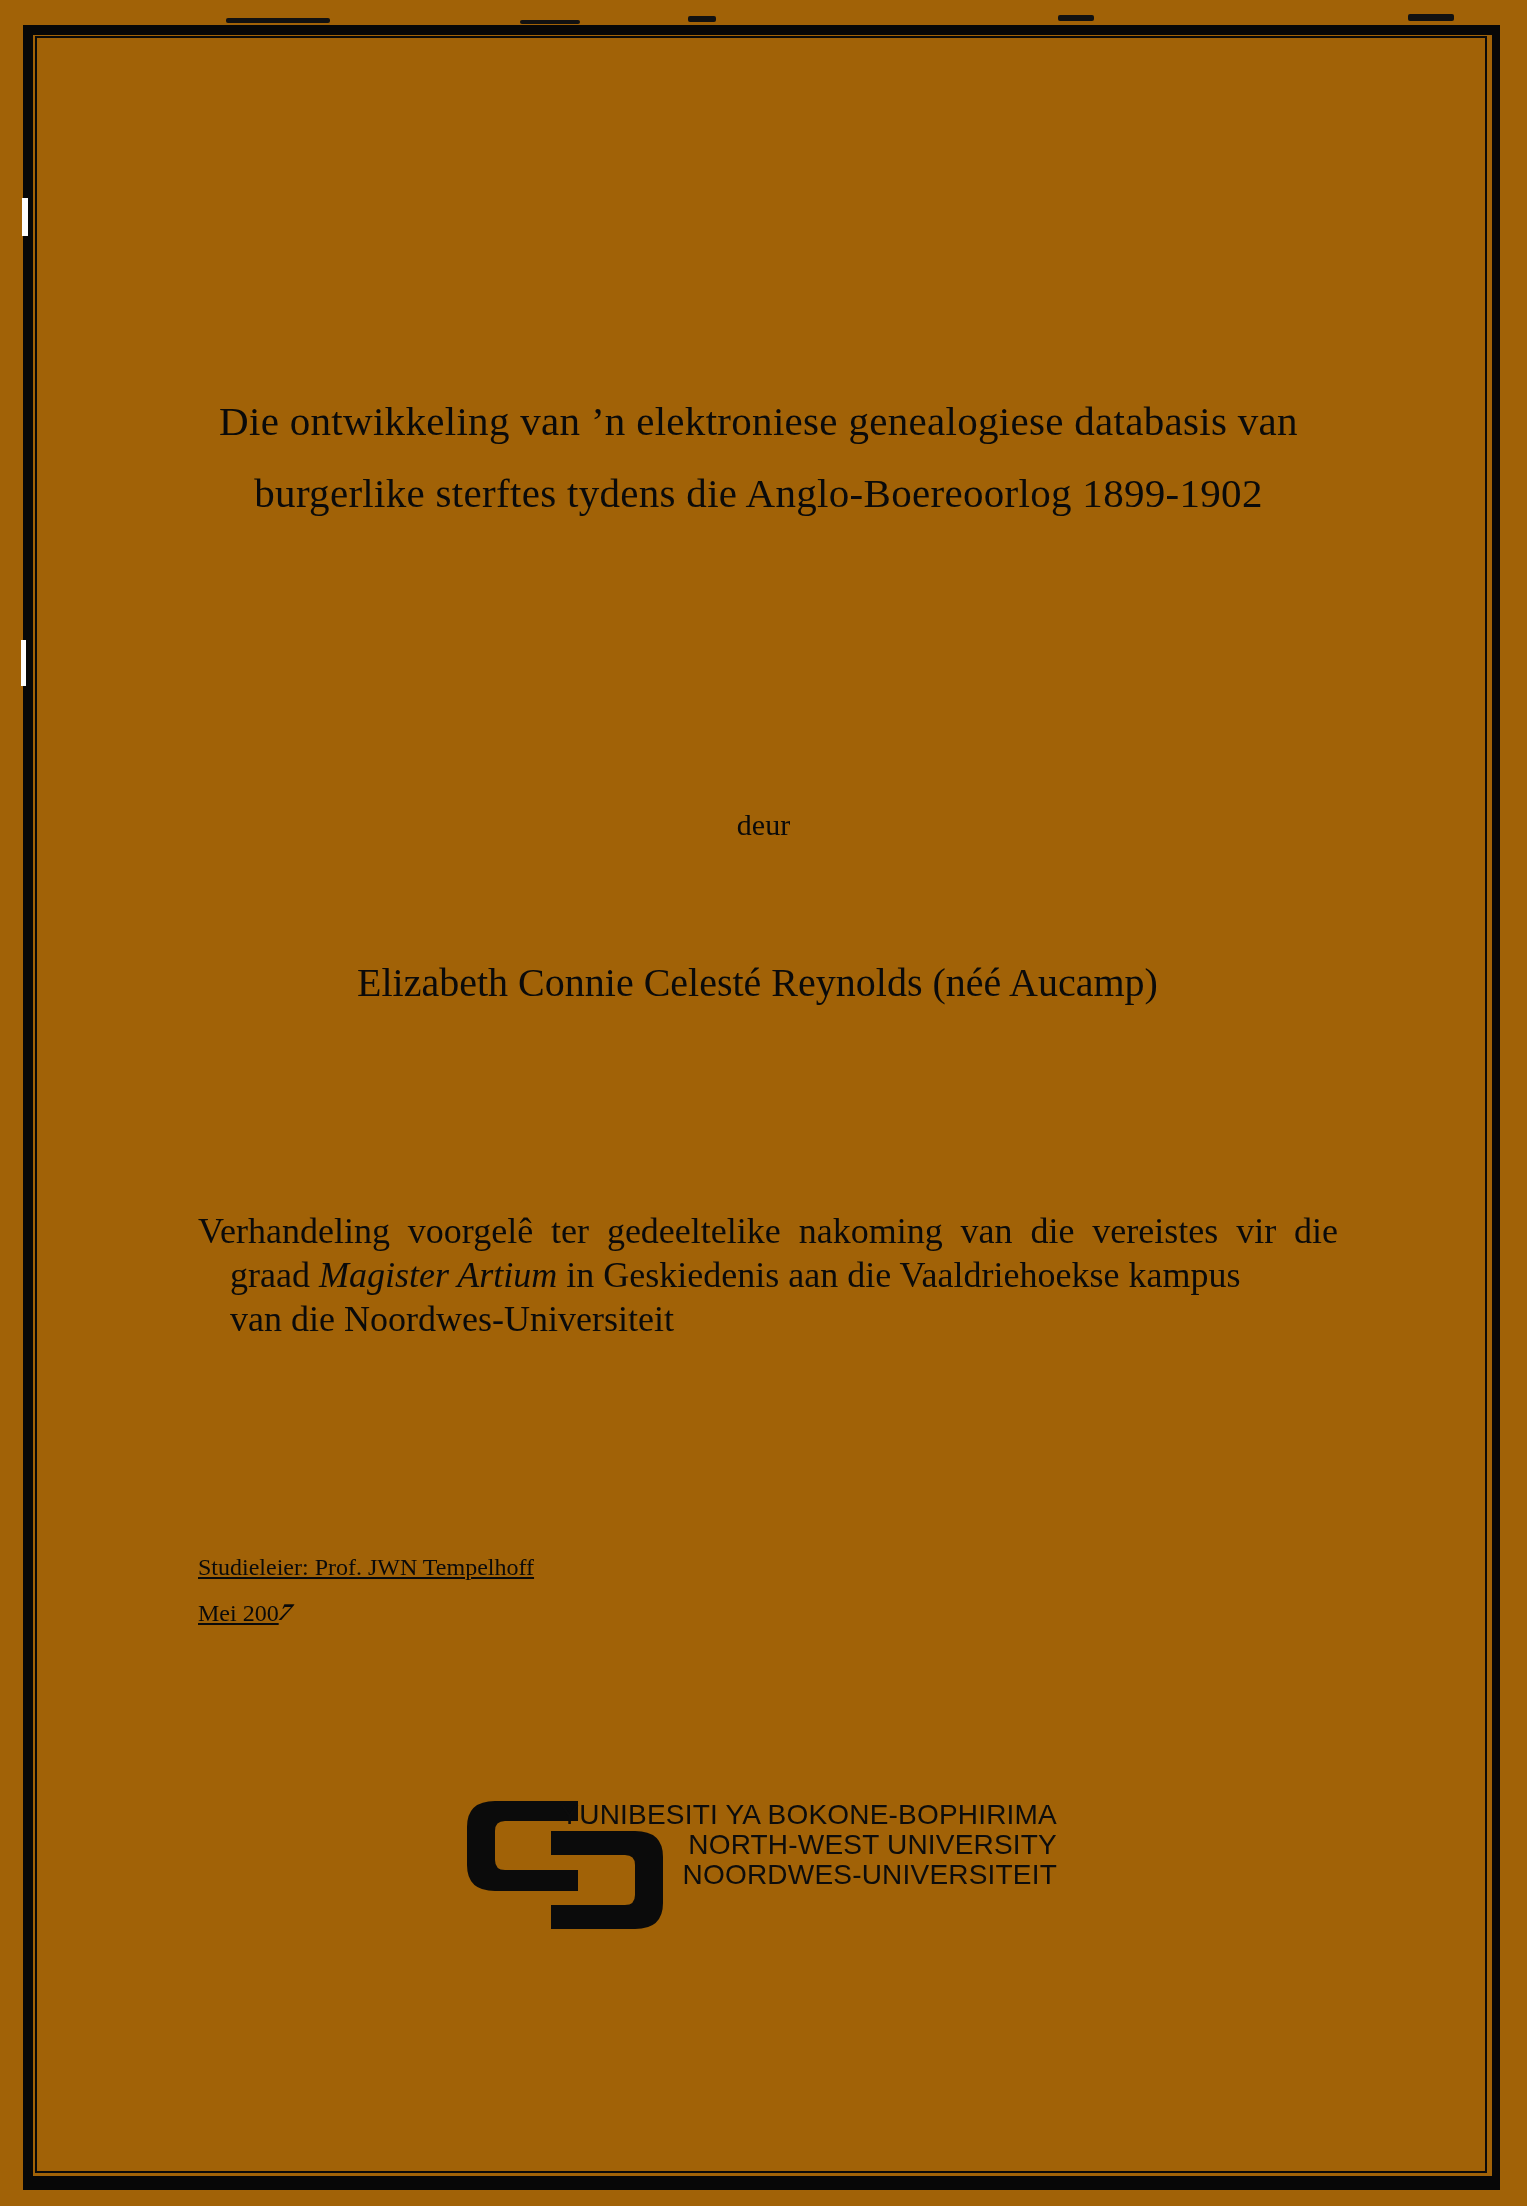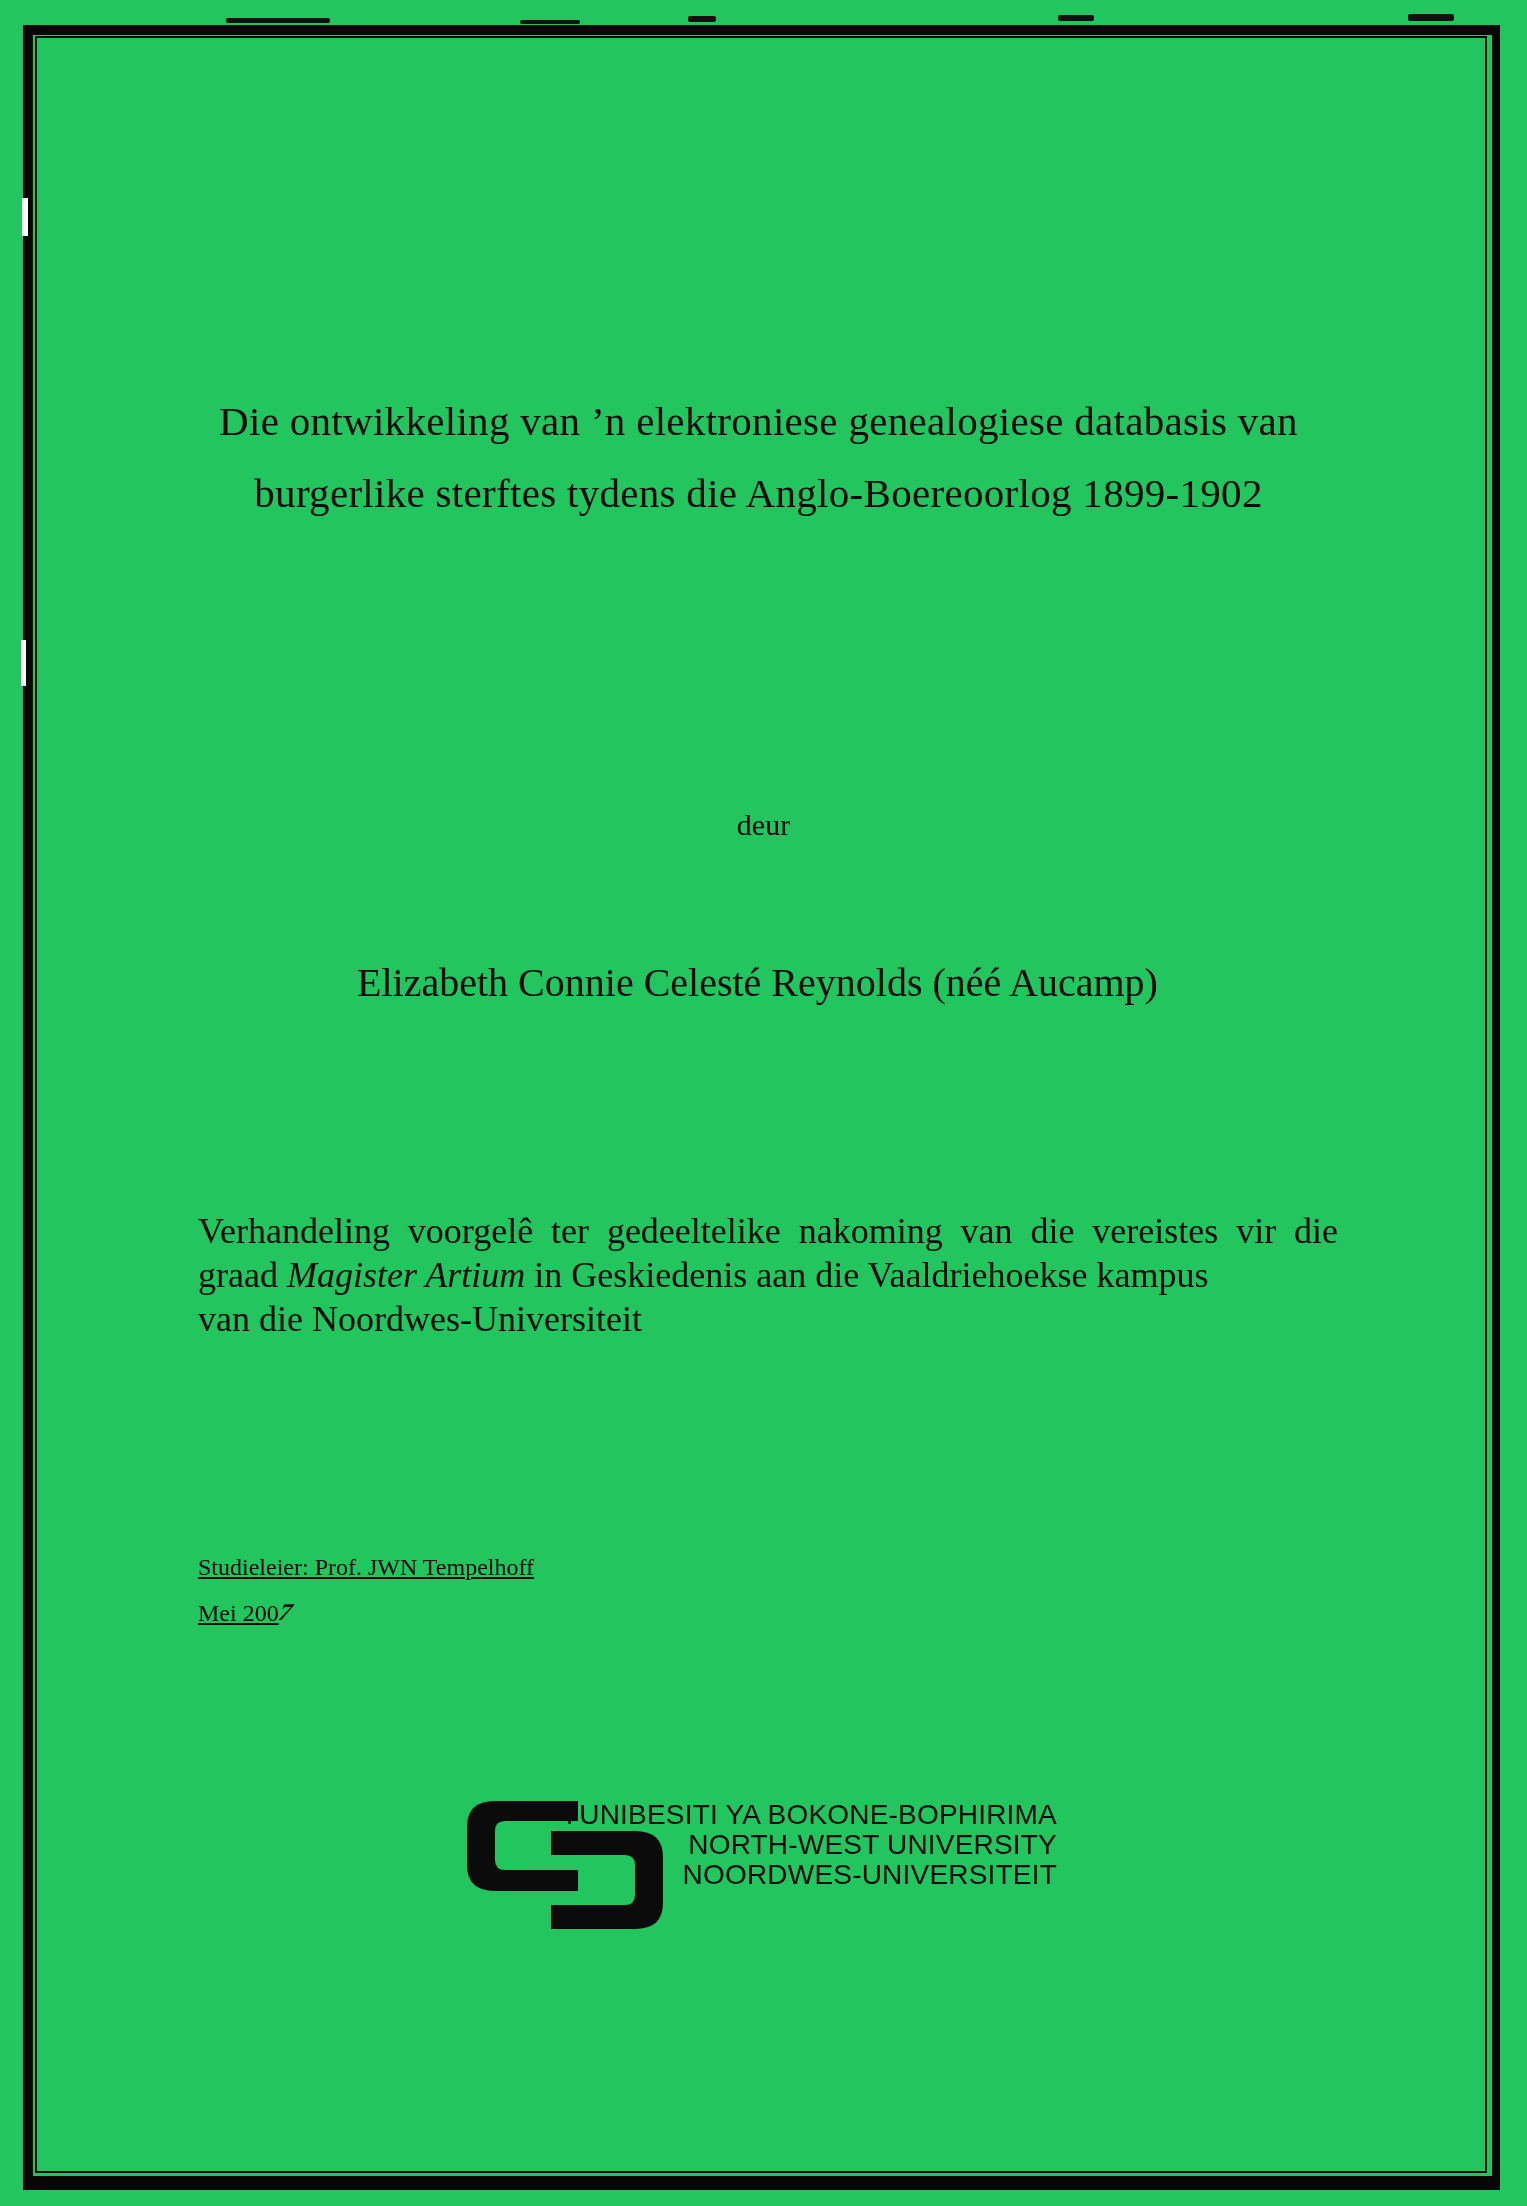--- a/index.html
+++ b/index.html
@@ -4,21 +4,21 @@
 <style>
   html,body{margin:0;padding:0;}
   body{
     width:1527px;height:2206px;
     background:#ffffff;
     position:relative;
     font-family:"Liberation Serif","DejaVu Serif",serif;
     color:#0a0a0a;
     overflow:hidden;
   }
-  .page{position:absolute;inset:0;background:#22c55e;}
+  .page{position:absolute;inset:0;background:#a16207;}
   
   .frame-outer{
     position:absolute;left:23px;top:25px;right:27px;bottom:16px;
     border-style:solid;border-color:#070707;
     border-width:10px 8px 14px 10px;
   }
   .frame-inner{
     position:absolute;left:35px;top:36px;right:40px;bottom:33px;
     border:2px solid #0a0a0a;
   }
@@ -46,21 +46,21 @@
   }
   .author-line{
     position:absolute;left:0;right:12px;top:962px;
     text-align:center;font-size:40px;line-height:42px;
   }
   .declaration{
     position:absolute;left:198px;width:1140px;top:1209px;
     font-size:36px;line-height:44px;
   }
   .decl-justify{text-align:justify;text-align-last:justify;}
-  .decl-line{white-space:nowrap;}
+  .decl-line{white-space:nowrap;margin-left:32px;}
   .italic{font-style:italic;}
   .supervisor-block{
     position:absolute;left:198px;top:1544px;
     font-size:24px;line-height:46px;text-decoration:underline;
   }
   .date-seven{
     display:inline-block;
     transform:skewX(-24deg) translateY(-1px);
     font-weight:bold;
   }

